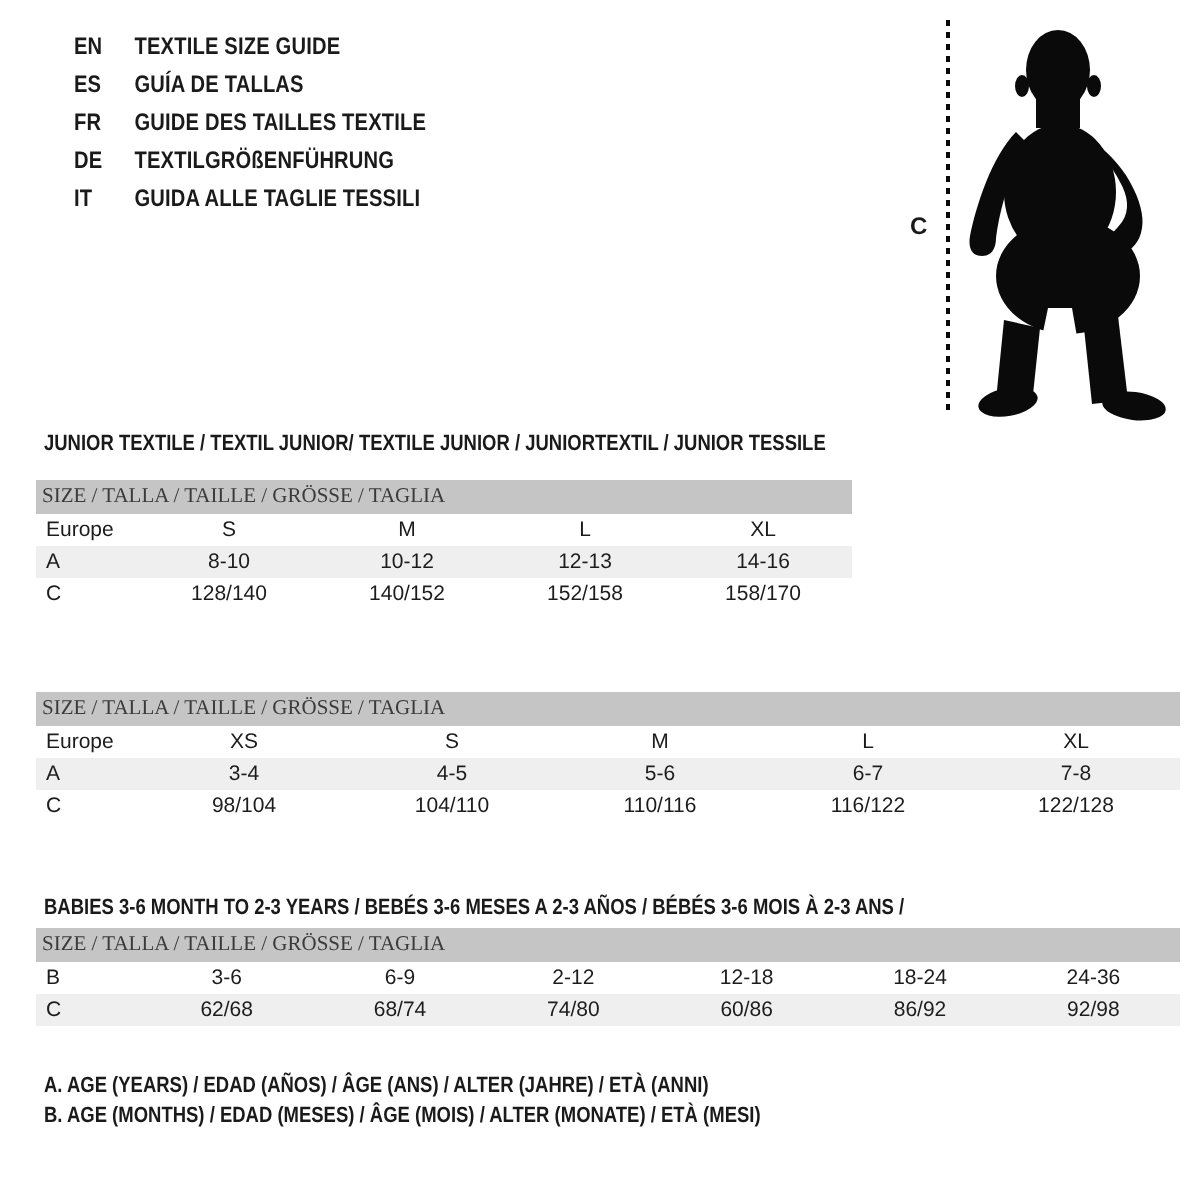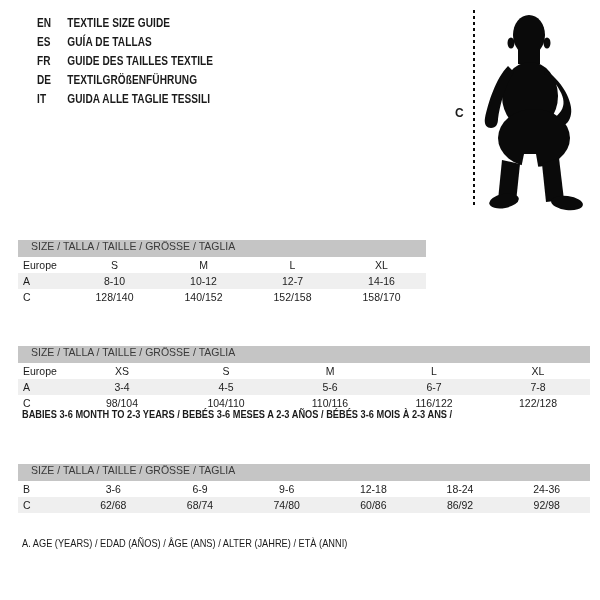--- a/index.html
+++ b/index.html
@@ -16,35 +16,35 @@
   .lang-code{width:36px;flex:0 0 36px;}
 
   
   .dash-line{position:absolute;left:473px;top:10px;width:2px;height:197px;
     background:repeating-linear-gradient(to bottom,var(--sil,#0a0a0a) 0 3px,transparent 3px 6px);}
   .c-label{position:absolute;left:455px;top:106px;font-weight:bold;font-size:12px;}
   .baby-svg{position:absolute;left:482px;top:8px;width:118px;height:204px;}
 
   
   .tbl-title{position:absolute;left:22px;font-weight:bold;font-size:11px;}
-  #tbl-title-0{top:216px;} #tbl-title-1{top:320px;} #tbl-title-2{top:408px;}
+  #tbl-title-0{top:216px;} #tbl-title-1{top:320px;} #tbl-title-2{top:448px;}
   .tbl-body{position:absolute;left:18px;}
   #tbl-body-0{top:240px;width:408px;}
   #tbl-body-1{top:346px;width:572px;}
   #tbl-body-2{top:464px;width:572px;}
-  .size-bar{height:17px;background:var(--bar-bg,#c5c5c5);display:flex;align-items:flex-start;
-    padding-left:13px;font-size:10.5px;color:var(--bar-txt,#3a3a3a);box-sizing:border-box;}
+  .size-bar{height:17px;background:var(--bar-bg,#c5c5c5);display:flex;align-items:center;
+    padding-left:3px;font-size:10.5px;color:var(--bar-txt,#3a3a3a);box-sizing:border-box;font-family:Liberation Serif, serif;}
   .trow{display:flex;height:16px;align-items:center;font-size:10.5px;color:#1c1c1c;}
   .trow.shaded{background:var(--shade,#efefef);}
   .cell-label{flex:0 0 52px;width:52px;padding-left:5px;box-sizing:border-box;}
   .cell{flex:1;text-align:center;}
 
   
   .notes{position:absolute;left:22px;top:536px;}
-  .note-line{height:15px;line-height:15px;font-weight:normal;font-size:11px;}
+  .note-line{height:15px;line-height:15px;font-weight:bold;font-size:11px;}
 </style>
 </head>
 <body>
 
 <div class="canvas" style="--bg: #ffffff; --txt: #1a1a1a; --bar-bg: #c5c5c5; --bar-txt: #3a3a3a; --shade: #efefef; --sil: #0a0a0a;">
 
   <div class="lang-list" id="lang-list">
       <div class="lang-row cond">
         <span class="lang-code">EN</span>
         <span class="lang-title">TEXTILE SIZE GUIDE</span>
@@ -81,36 +81,39 @@
       <path d="M63,62 C70,66 78,74 83,83 C88,92 90,100 89,106 C88,113 84,117 79,119 C75,120 71,118 72,113 C73,109 76,107 79,103 C83,97 82,90 78,83 C74,75 68,68 62,66 Z"></path>
       <ellipse cx="52" cy="130" rx="36" ry="29"></ellipse>
       <path d="M30,204 L42,146 L54,146 L64,204 Z" fill="#ffffff"></path>
       <path d="M20,152 L16,192 L34,194 L38,156 Z"></path>
       <path d="M60,156 L64,194 L82,192 L77,150 Z"></path>
       <ellipse cx="22" cy="193" rx="15" ry="7" transform="rotate(-10 22 193)"></ellipse>
       <ellipse cx="85" cy="195" rx="16" ry="7" transform="rotate(7 85 195)"></ellipse>
     </g>
   </svg>
 
+  <div class="tbl-title" id="tbl-title-0">
+      <div><span class="cond">JUNIOR TEXTILE / TEXTIL JUNIOR/ TEXTILE JUNIOR / JUNIORTEXTIL / JUNIOR TESSILE</span></div>
+    </div>
   <div class="tbl-body" id="tbl-body-0">
       <div class="size-bar">
         <span>SIZE / TALLA / TAILLE / GRÖSSE / TAGLIA</span>
       </div>
       <div class="trow">
         <span class="cell-label">Europe</span>
         <span class="cell">S</span>
         <span class="cell">M</span>
         <span class="cell">L</span>
         <span class="cell">XL</span>
       </div>
       <div class="trow shaded">
         <span class="cell-label">A</span>
         <span class="cell">8-10</span>
         <span class="cell">10-12</span>
-        <span class="cell">12-7</span>
+        <span class="cell">12-13</span>
         <span class="cell">14-16</span>
       </div>
       <div class="trow">
         <span class="cell-label">C</span>
         <span class="cell">128/140</span>
         <span class="cell">140/152</span>
         <span class="cell">152/158</span>
         <span class="cell">158/170</span>
       </div>
     </div>
@@ -149,33 +152,34 @@
       <div><span class="cond">BABIES 3-6 MONTH TO 2-3 YEARS / BEBÉS 3-6 MESES A 2-3 AÑOS / BÉBÉS 3-6 MOIS À 2-3 ANS /</span></div>
     </div>
   <div class="tbl-body" id="tbl-body-2">
       <div class="size-bar">
         <span>SIZE / TALLA / TAILLE / GRÖSSE / TAGLIA</span>
       </div>
       <div class="trow">
         <span class="cell-label">B</span>
         <span class="cell">3-6</span>
         <span class="cell">6-9</span>
-        <span class="cell">9-6</span>
+        <span class="cell">2-12</span>
         <span class="cell">12-18</span>
         <span class="cell">18-24</span>
         <span class="cell">24-36</span>
       </div>
       <div class="trow shaded">
         <span class="cell-label">C</span>
         <span class="cell">62/68</span>
         <span class="cell">68/74</span>
         <span class="cell">74/80</span>
         <span class="cell">60/86</span>
         <span class="cell">86/92</span>
         <span class="cell">92/98</span>
       </div>
     </div>
 
   <div class="notes" id="notes">
       <div class="note-line"><span class="cond">A. AGE (YEARS) / EDAD (AÑOS) / ÂGE (ANS) / ALTER (JAHRE) / ETÀ (ANNI)</span></div>
+      <div class="note-line"><span class="cond">B. AGE (MONTHS) / EDAD (MESES) / ÂGE (MOIS) / ALTER (MONATE) / ETÀ (MESI)</span></div>
     </div>
 
 </div>
 
 </body></html>

